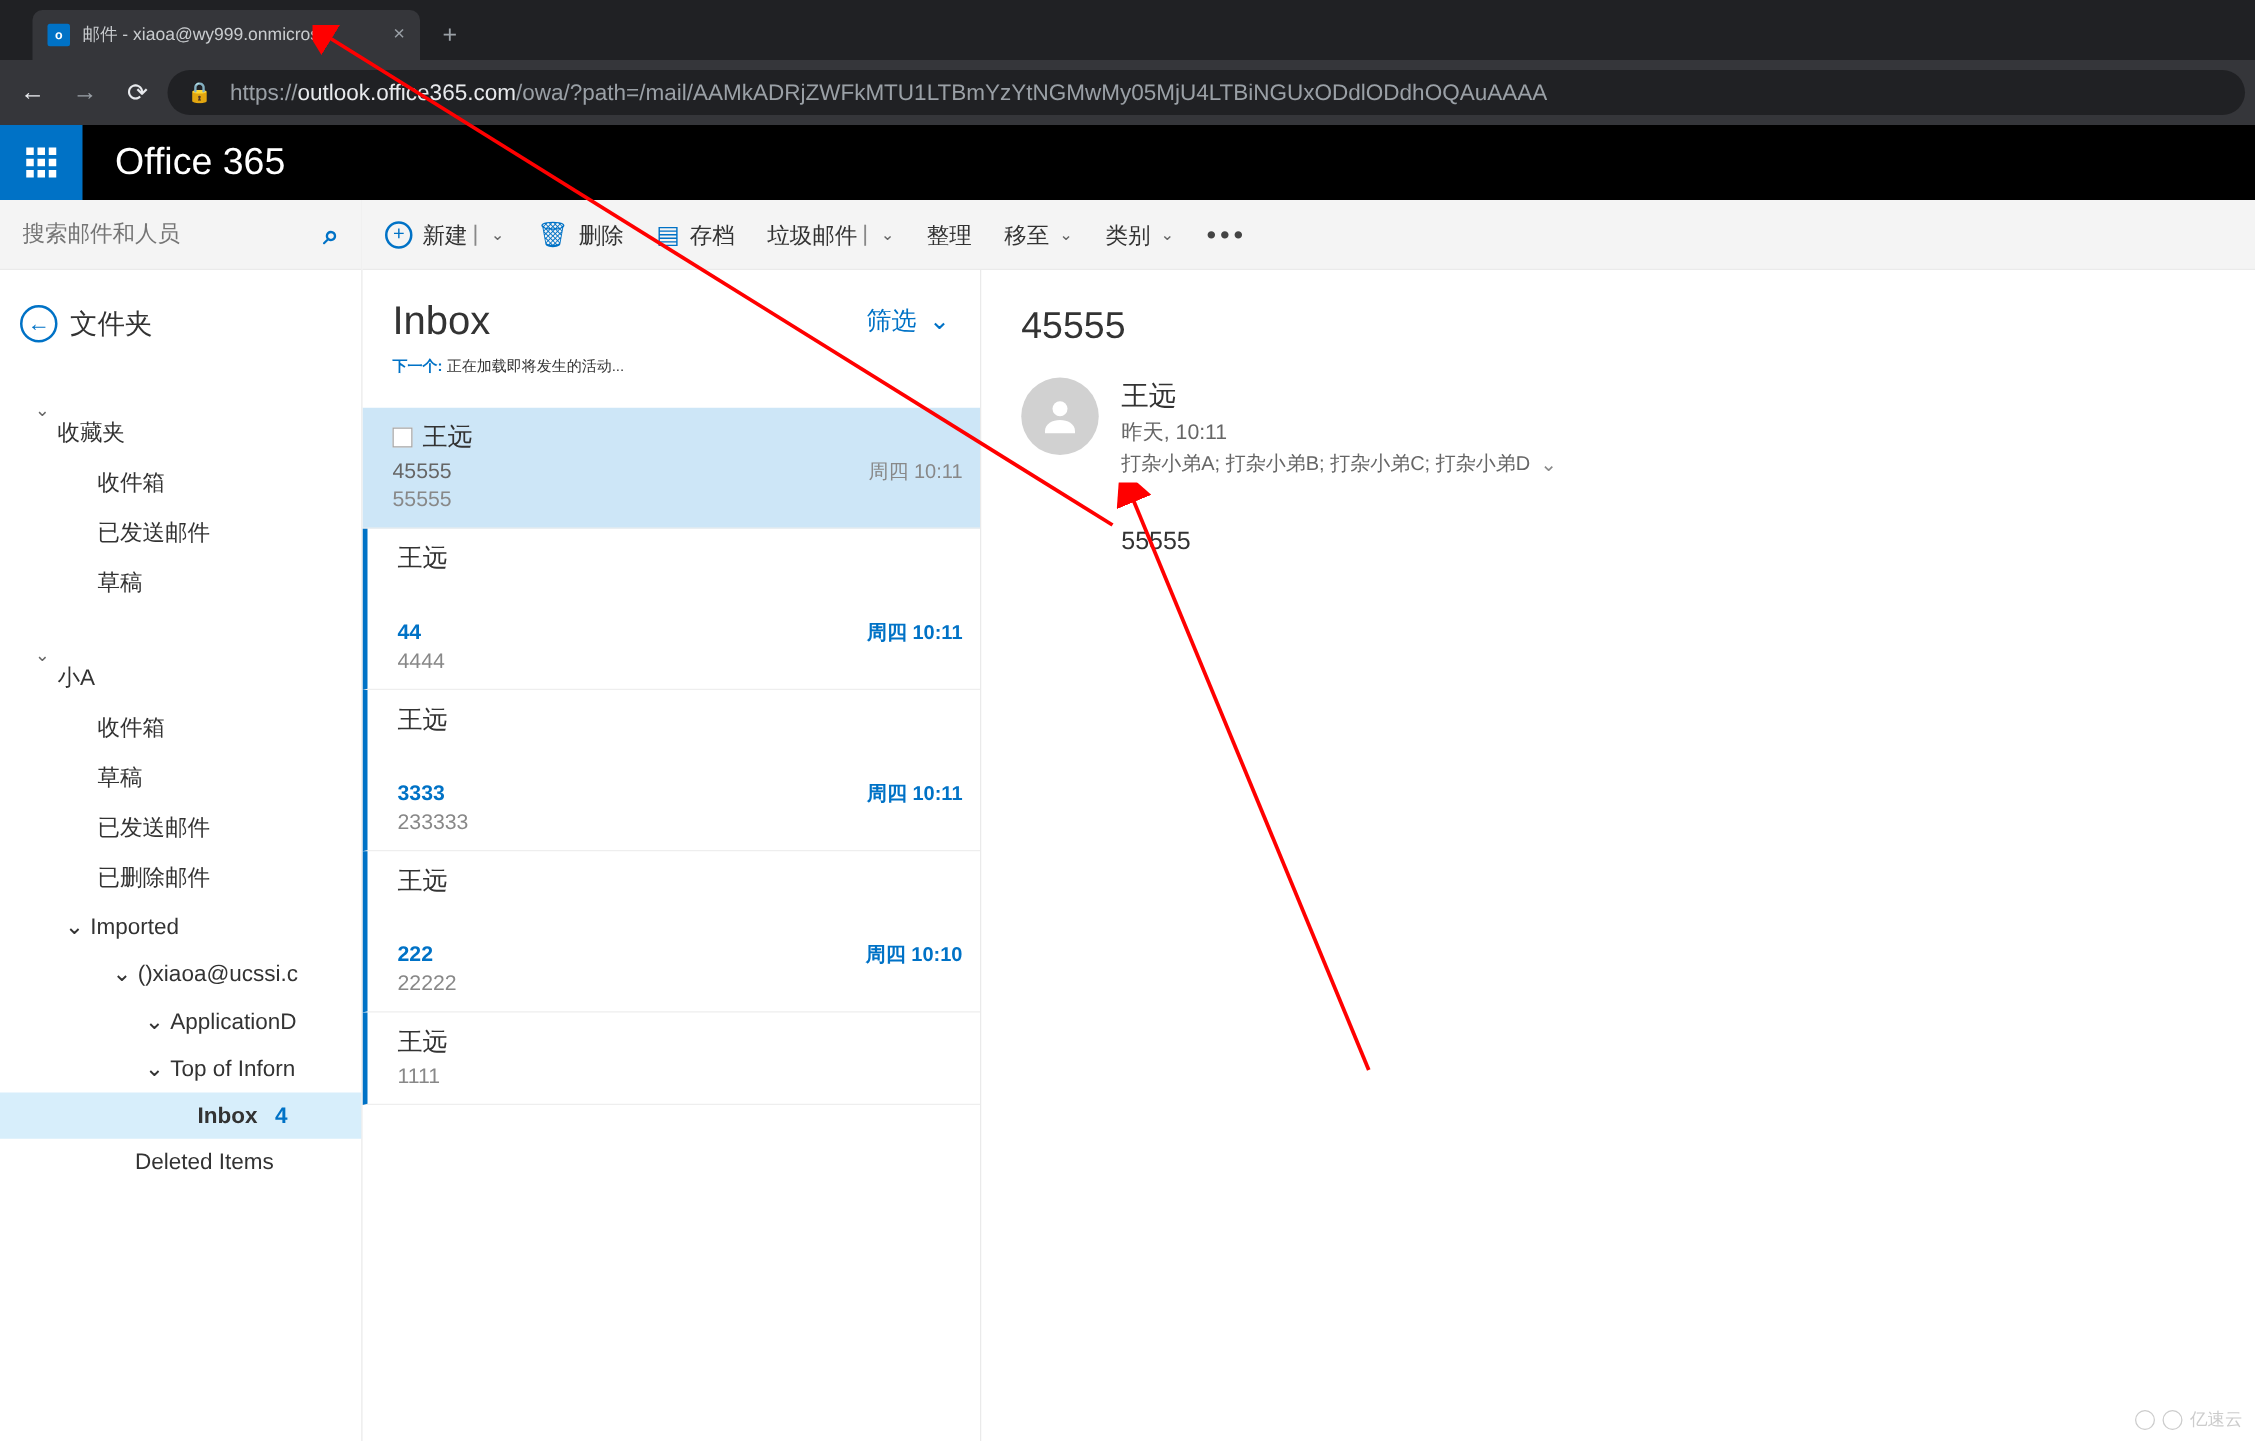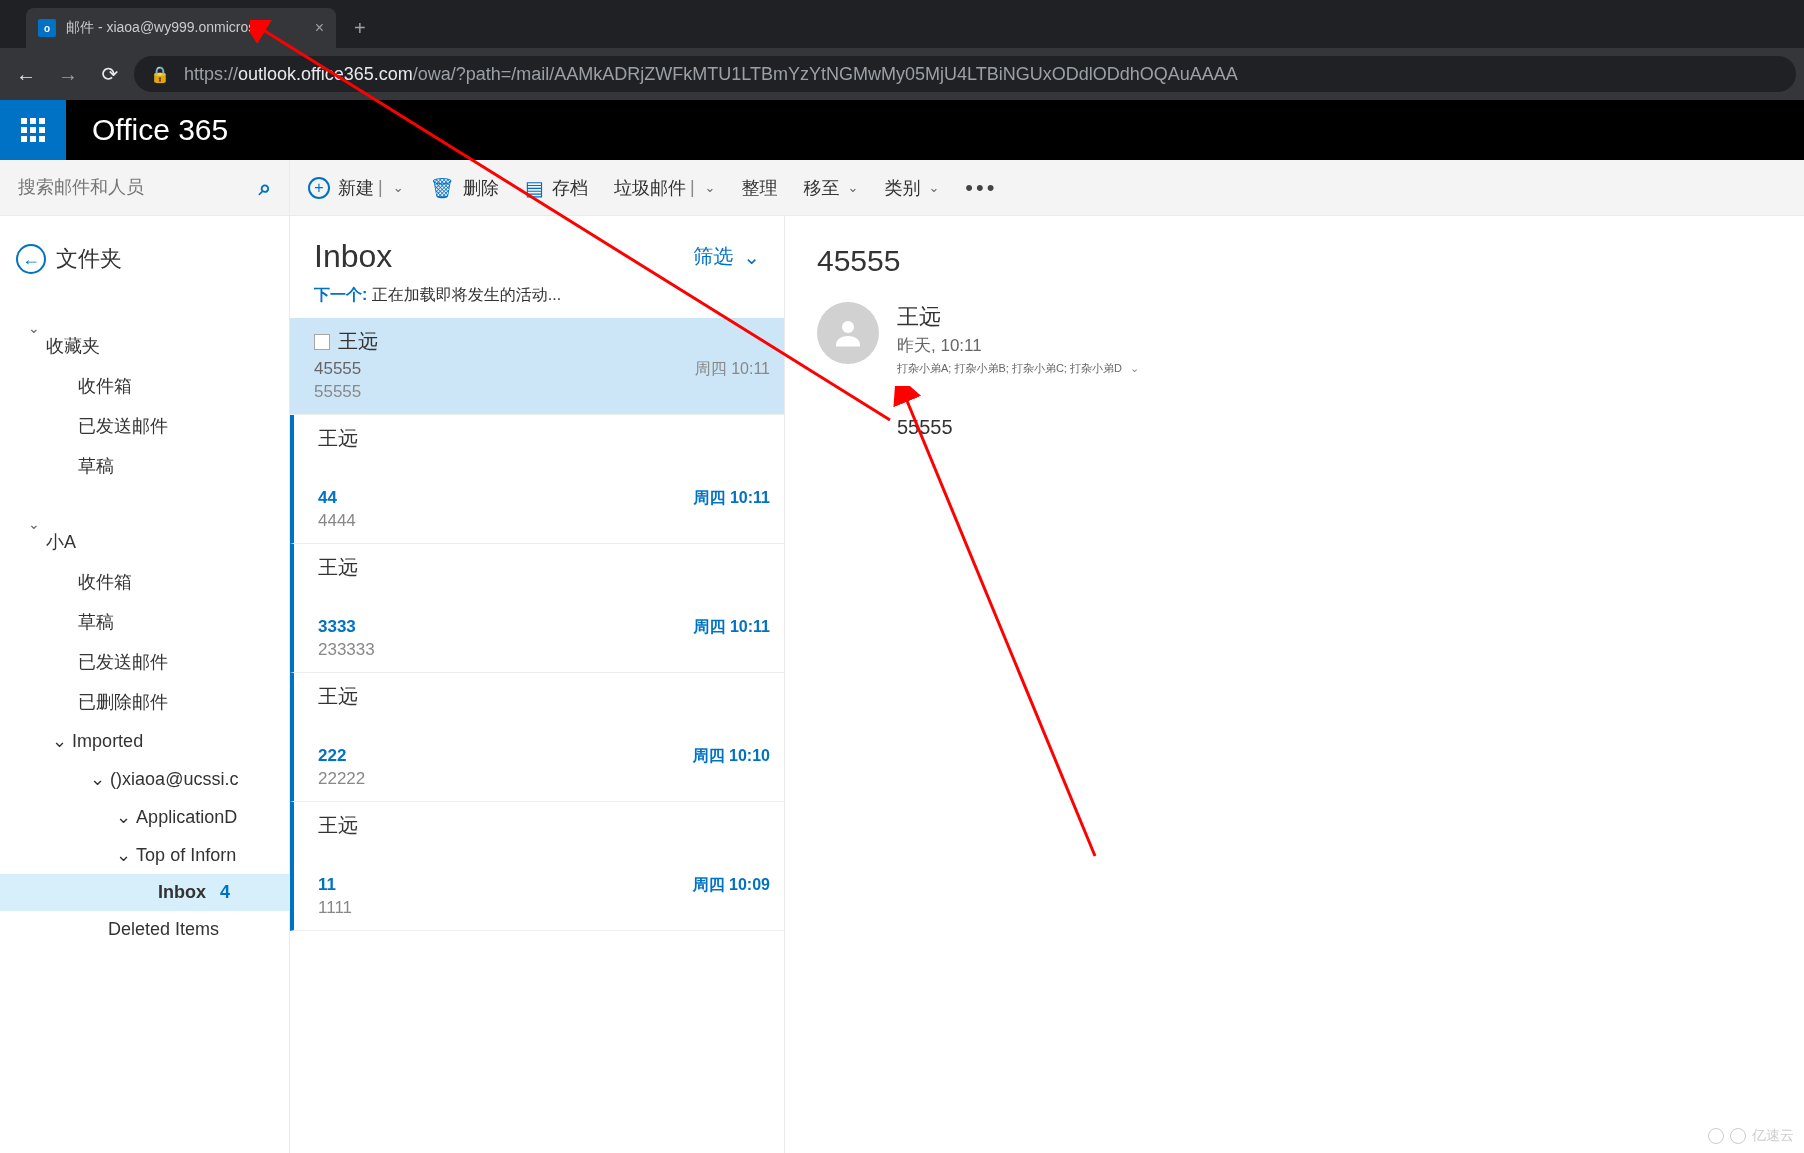--- a/index.html
+++ b/index.html
@@ -61,21 +61,21 @@
 .toolbar .tb-item { display: flex; align-items: center; gap: 8px; }
 .tb-ico { color: #0072c6; font-size: 20px; }
 .tb-ico.plus { border: 2px solid #0072c6; border-radius: 50%; width: 22px; height: 22px; display: flex; align-items: center; justify-content: center; font-size: 16px; }
 .tb-sep { color: #888; margin: 0 2px 0 -4px; }
 .tb-chev { color: #666; font-size: 13px; }
 .tb-more { font-size: 22px; letter-spacing: 3px; color: #444; }
 
 .list-header { padding: 22px 24px 10px; display: flex; align-items: center; justify-content: space-between; }
 .list-title { font-size: 32px; color: #333; }
 .filter { color: #0072c6; font-size: 20px; display: flex; align-items: center; gap: 10px; }
-.next-row { padding: 0 24px 12px; font-size: 16px; color: #333; }
+.next-row { padding: 0 24px 24px; font-size: 12px; color: #333; }
 .next-row .nx { color: #0072c6; font-weight: 600; }
 
 .msg-list { overflow-y: auto; }
 .msg { border-bottom: 1px solid #eee; padding: 10px 14px 12px 24px; position: relative; }
 .msg.selected { background: #cde6f7; }
 .msg.unread { border-left: 4px solid #0072c6; }
 .msg .from { font-size: 20px; color: #333; margin-bottom: 4px; display: flex; align-items: center; gap: 8px; }
 .msg .chk { width: 16px; height: 16px; border: 1px solid #a6a6a6; background: #fff; display: inline-block; }
 .msg .subj-row { display: flex; justify-content: space-between; align-items: baseline; font-size: 17px; }
 .msg .subj { color: #666; }
@@ -86,21 +86,21 @@
 
 
 .read-pane { flex: 1; padding: 28px 32px; position: relative; }
 .read-subj { font-size: 30px; color: #333; margin-bottom: 24px; }
 .sender-row { display: flex; gap: 18px; align-items: flex-start; }
 .avatar { width: 62px; height: 62px; border-radius: 50%; background: #d1d1d1; display: flex; align-items: center; justify-content: center; }
 .avatar svg { width: 36px; height: 36px; fill: #fff; }
 .sender-info { font-size: 18px; color: #333; }
 .sender-name { font-size: 22px; }
 .sender-time { color: #666; font-size: 17px; margin-top: 2px; }
-.recips { color: #666; font-size: 11px; margin-top: 4px; display: flex; align-items: center; gap: 8px; }
+.recips { color: #666; font-size: 16px; margin-top: 4px; display: flex; align-items: center; gap: 8px; }
 .body-text { margin-top: 40px; margin-left: 80px; font-size: 20px; color: #333; }
 
 
 .arrow-svg { position: absolute; pointer-events: none; }
 .watermark { position: absolute; right: 10px; bottom: 8px; color: #ccc; font-size: 14px; display: flex; align-items: center; gap: 6px; }
 .watermark .c { border: 1px solid #ccc; border-radius: 50%; width: 16px; height: 16px; display: inline-block; }
 </style>
 </head>
 <body>
 
@@ -300,24 +300,20 @@
               </div>
               <div class="subj-row">
                 <span class="subj">222</span>
                 <span class="time">周四 10:10</span>
               </div>
               <div class="prev">22222</div>
             </div>
             <div class="msg unread">
               <div class="from">
                 <span>王远</span>
-              </div>
-              <div class="subj-row">
-                <span class="subj">11</span>
-                <span class="time">周四 10:09</span>
               </div>
               <div class="prev">1111</div>
             </div>
           </div>
       </div>
 
       <div class="read-pane">
         <div class="read-subj">45555</div>
         <div class="sender-row">
           <div class="avatar">

